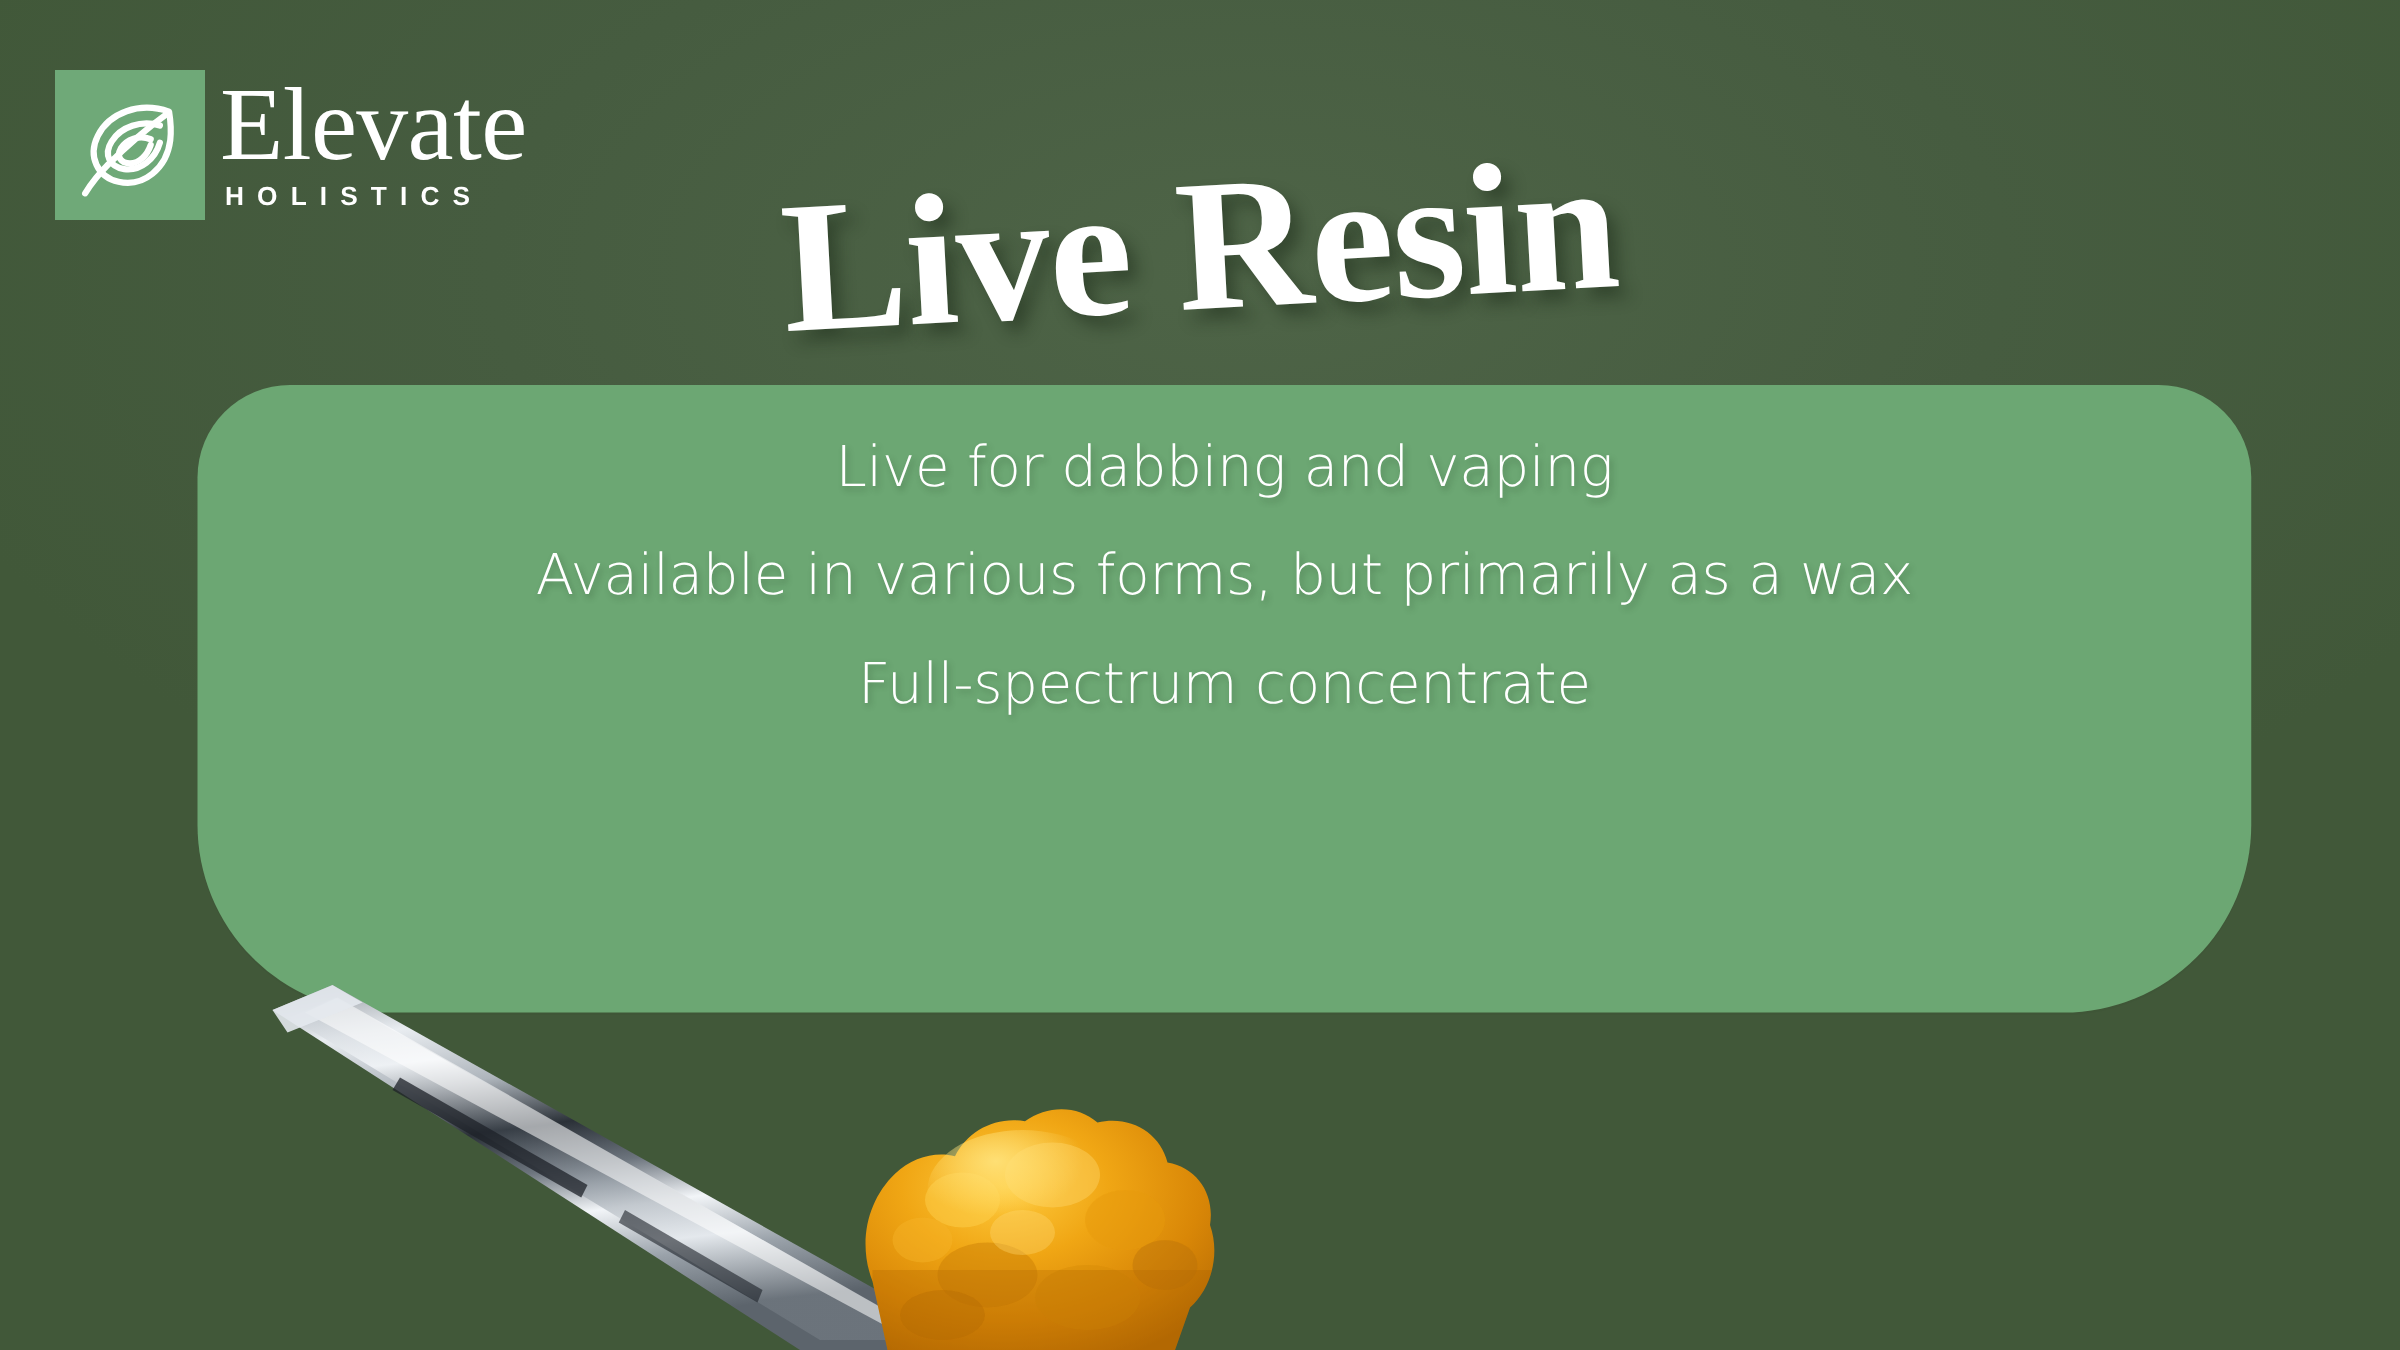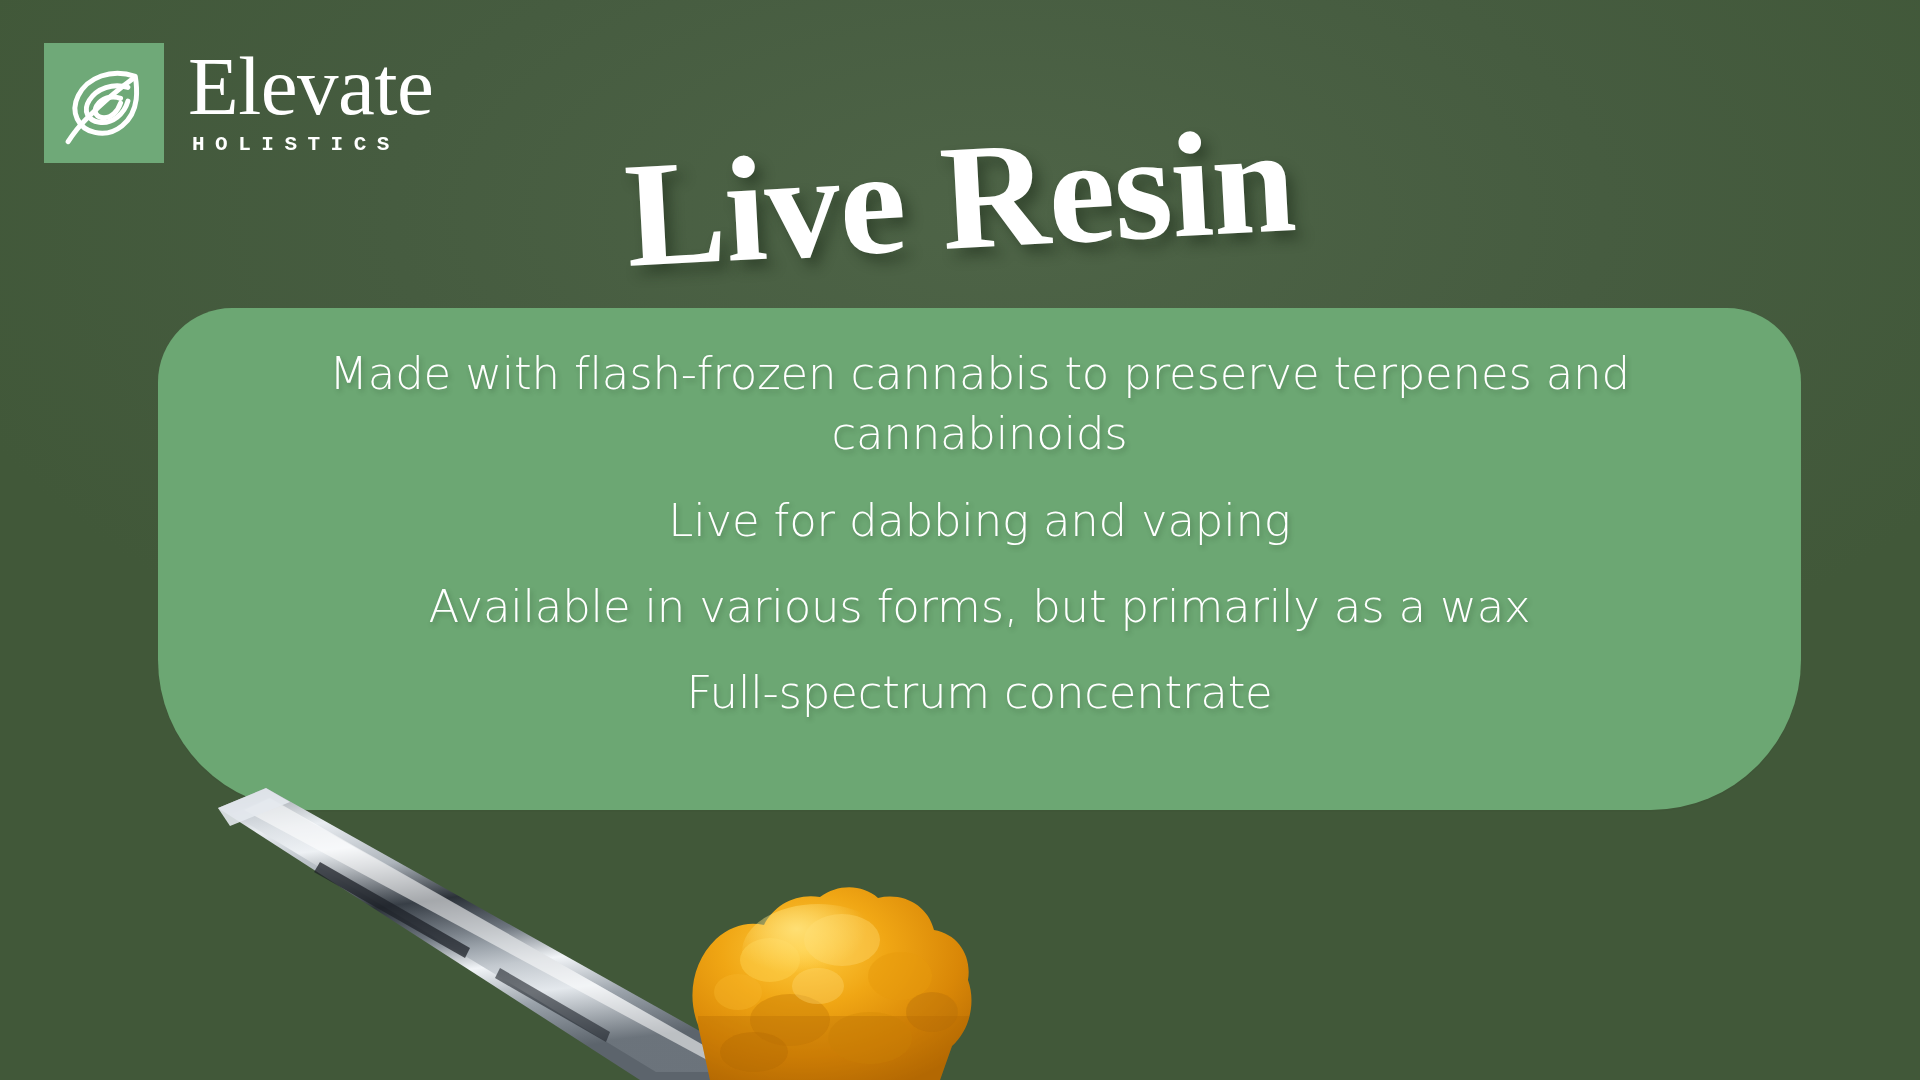--- a/index.html
+++ b/index.html
@@ -22,24 +22,24 @@
     width:1920px; height:1080px;
     background:
       radial-gradient(ellipse 1100px 560px at 52% 20%, #4e6447 0%, #465c40 55%, #415839 100%),
       #465c40;
     overflow:hidden;
   }
 
   
   #logo {
     position:absolute;
-    left:44px; top:43px;
+    left:44px; top:56px;
     display:flex;
     align-items:flex-start;
-    gap:24px;
+    gap:12px;
     z-index:40;
   }
   #logo-mark {
     width:120px; height:120px;
     background:#6fa978;
     display:flex; align-items:center; justify-content:center;
     flex:0 0 auto;
   }
   #logo-mark svg { width:92px; height:92px; display:block; }
 
@@ -50,21 +50,21 @@
   }
   #logo-wordmark {
     font-family:"Liberation Serif", "DejaVu Serif", serif;
     font-size:83px;
     line-height:0.96;
     color:#ffffff;
     letter-spacing:-0.5px;
     font-weight:400;
   }
   #logo-sub {
-    font-family:Liberation Mono, monospace;
+    font-family:Liberation Sans, sans-serif;
     font-size:21px;
     font-weight:700;
     letter-spacing:10.5px;
     color:#ffffff;
     margin-top:6px;
     margin-left:4px;
   }
 
   
   #title-wrap {
@@ -153,21 +153,20 @@
       <div id="logo-sub">HOLISTICS</div>
     </div>
   </div>
 
   <div id="title-wrap">
     <h1 id="title">Live Resin</h1>
   </div>
 
   <div id="panel">
     <div id="panel-inner">
-      <div class="feature wide">Made with flash-frozen cannabis to preserve terpenes and cannabinoids</div>
       <div class="feature">Live for dabbing and vaping</div>
       <div class="feature">Available in various forms, but primarily as a wax</div>
       <div class="feature">Full-spectrum concentrate</div>
     </div>
   </div>
 
   <div id="photo">
     <svg viewBox="0 0 1000 300" preserveAspectRatio="none">
       <defs>
         <linearGradient id="steel" x1="0" y1="0" x2="0.25" y2="1">

